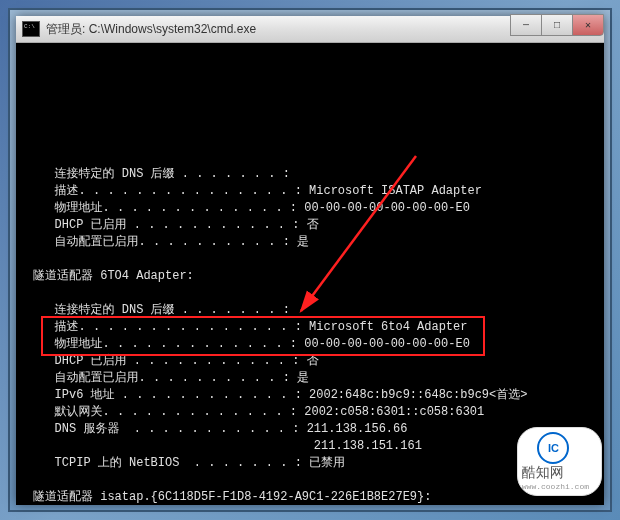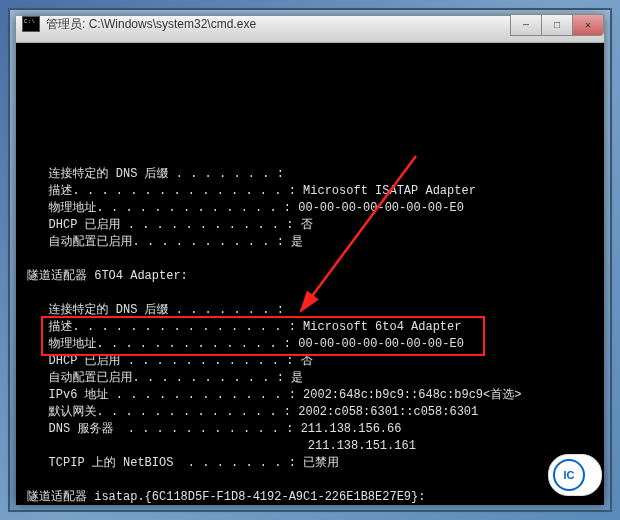--- a/index.html
+++ b/index.html
@@ -27,20 +27,21 @@
     width: 100%;
     height: 100%;
     background: #000;
     box-shadow: 0 0 10px rgba(0,0,0,0.5);
   }
   .titlebar {
     height: 26px;
     background: linear-gradient(180deg, #f5f5f5 0%, #e0e0e0 50%, #d0d0d0 100%);
     border-bottom: 1px solid #aaa;
     display: flex;
+    align-items: center;
     padding: 0 6px;
     position: relative;
   }
   .titlebar-icon {
     width: 16px;
     height: 14px;
     background: #000;
     border: 1px solid #555;
     margin-right: 6px;
     position: relative;
@@ -74,21 +75,21 @@
     align-items: center;
     justify-content: center;
     font-size: 10px;
     color: #333;
   }
   .win-btn.close {
     background: linear-gradient(180deg, #e8a0a0, #c96060);
     border-radius: 0 0 4px 0;
   }
   .terminal {
-    padding: 4px 11px;
+    padding: 4px 17px;
     color: #e0e0e0;
     background: #000;
     font-size: 12px;
     line-height: 17px;
     height: calc(100% - 34px);
     overflow: hidden;
     white-space: pre;
     position: relative;
   }
   .row {
@@ -172,13 +173,17 @@
             <path d="M0,0 L0,6 L9,3 z" fill="#ff2020"></path>
           </marker>
         </defs>
         <line x1="130" y1="10" x2="15" y2="165" stroke="#ff2020" stroke-width="2.5" marker-end="url(#ah)"></line>
       </svg>
     </div>
 </div>
 
 <div class="watermark">
   <div class="watermark-logo">IC</div>
+  <div>
+    <span class="watermark-text">酷知网</span>
+    <span class="watermark-sub">www.coozhi.com</span>
+  </div>
 </div>
 
 </body></html>

